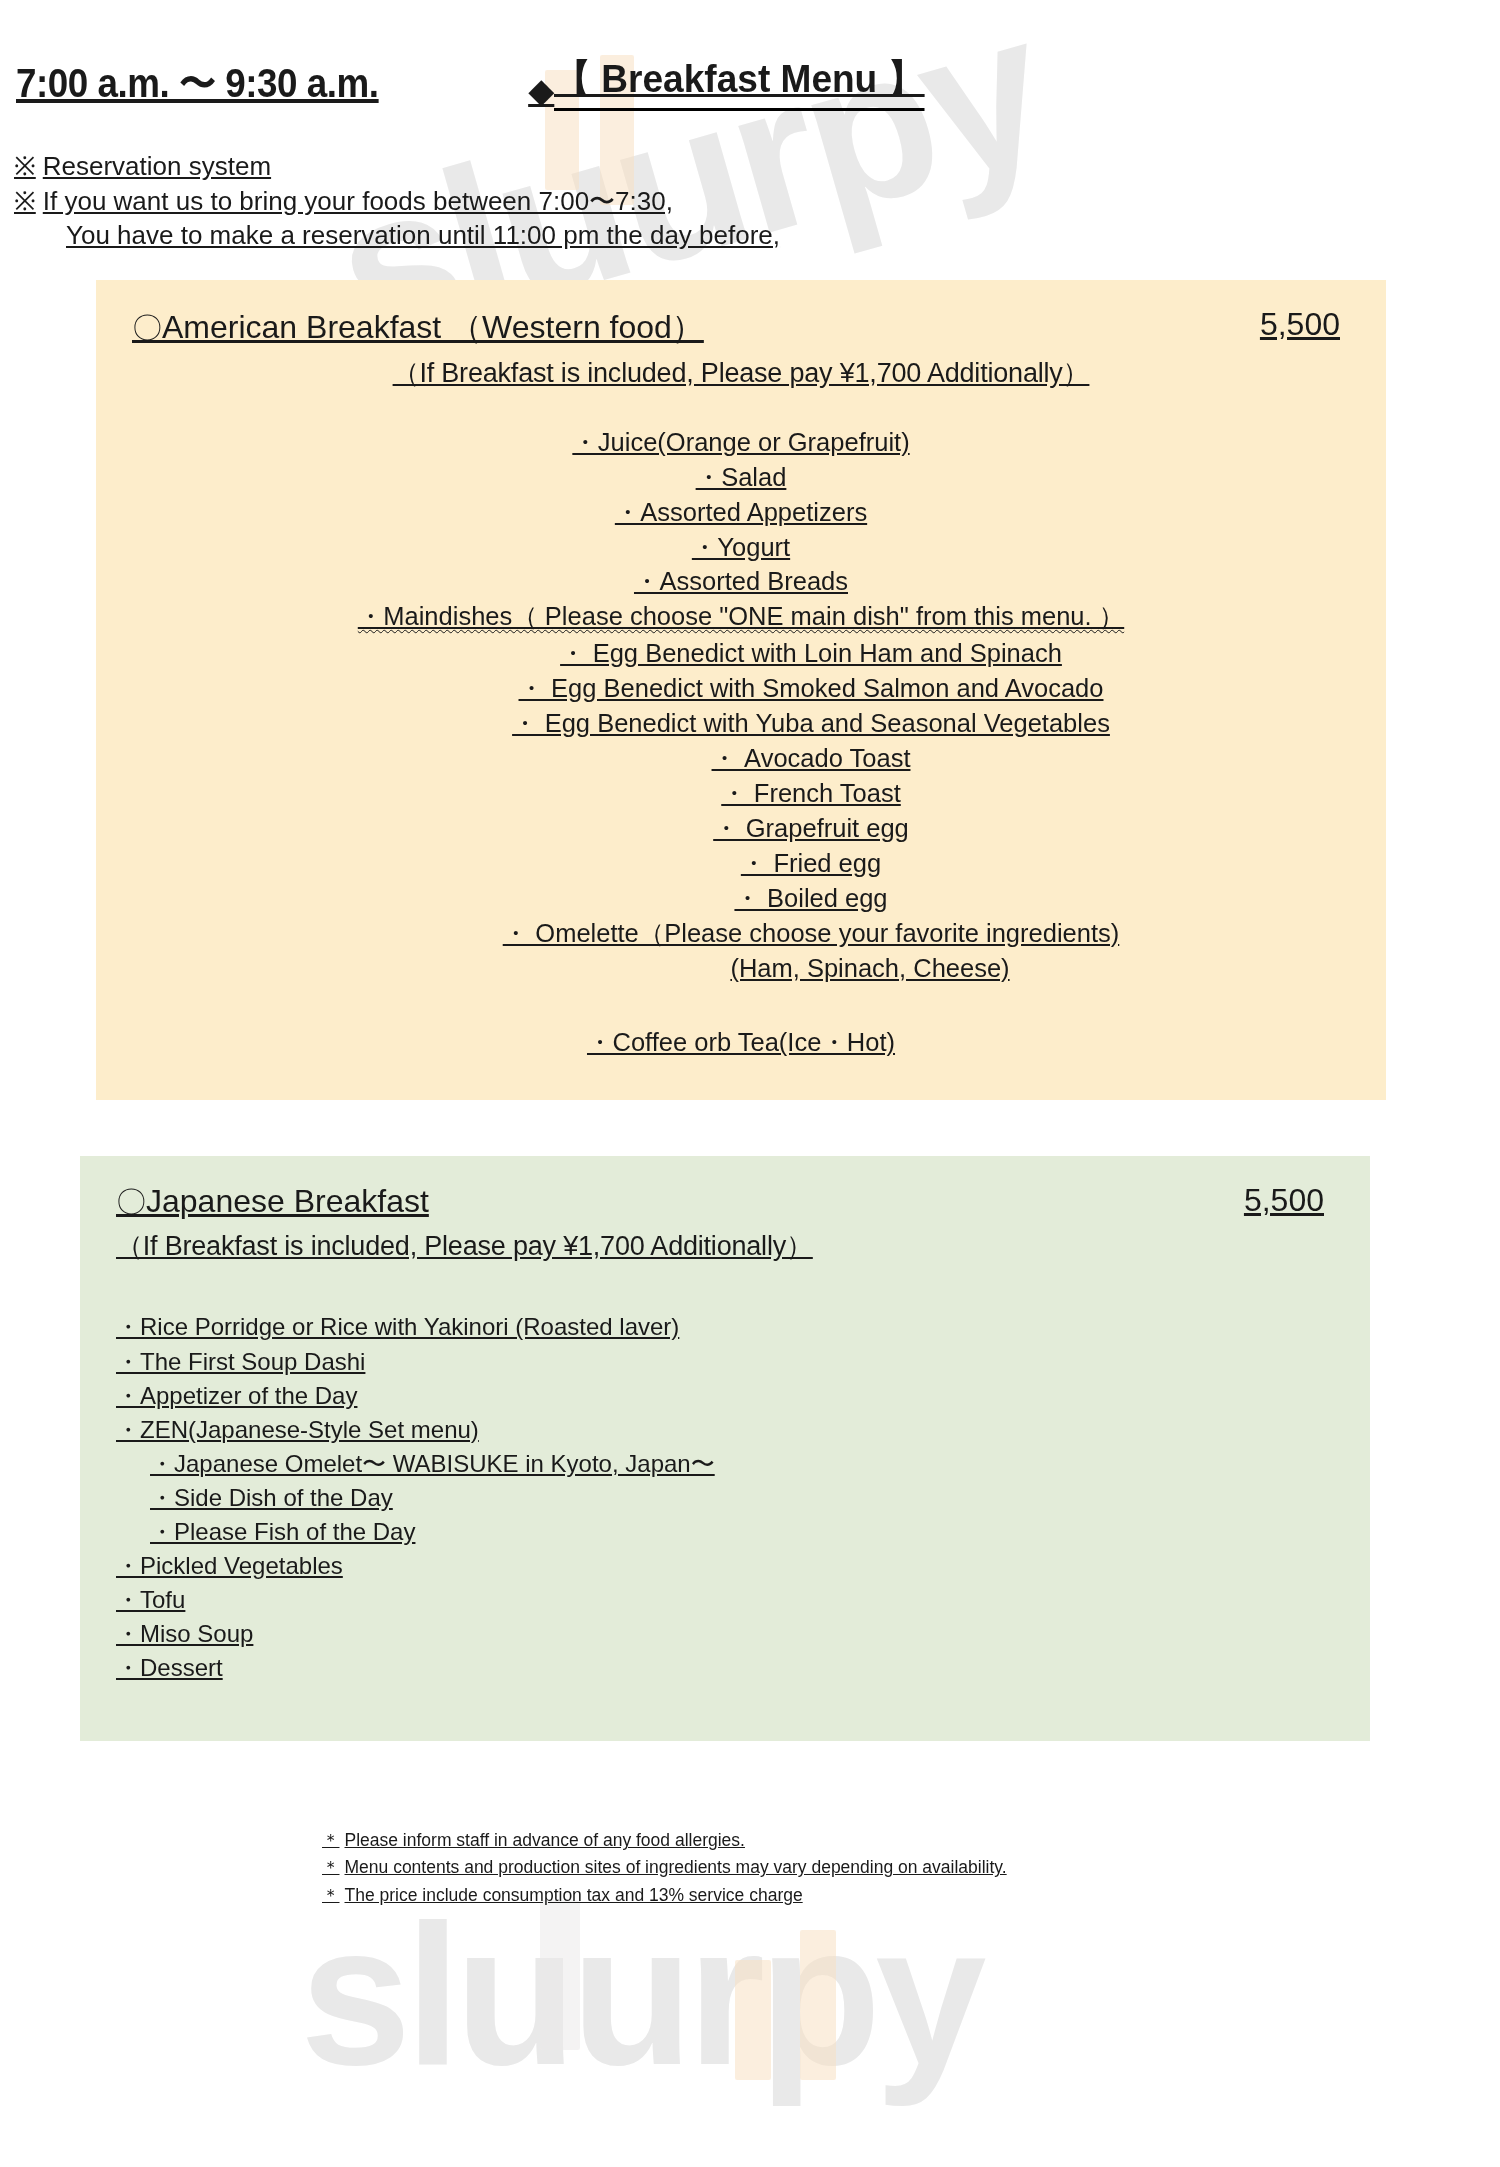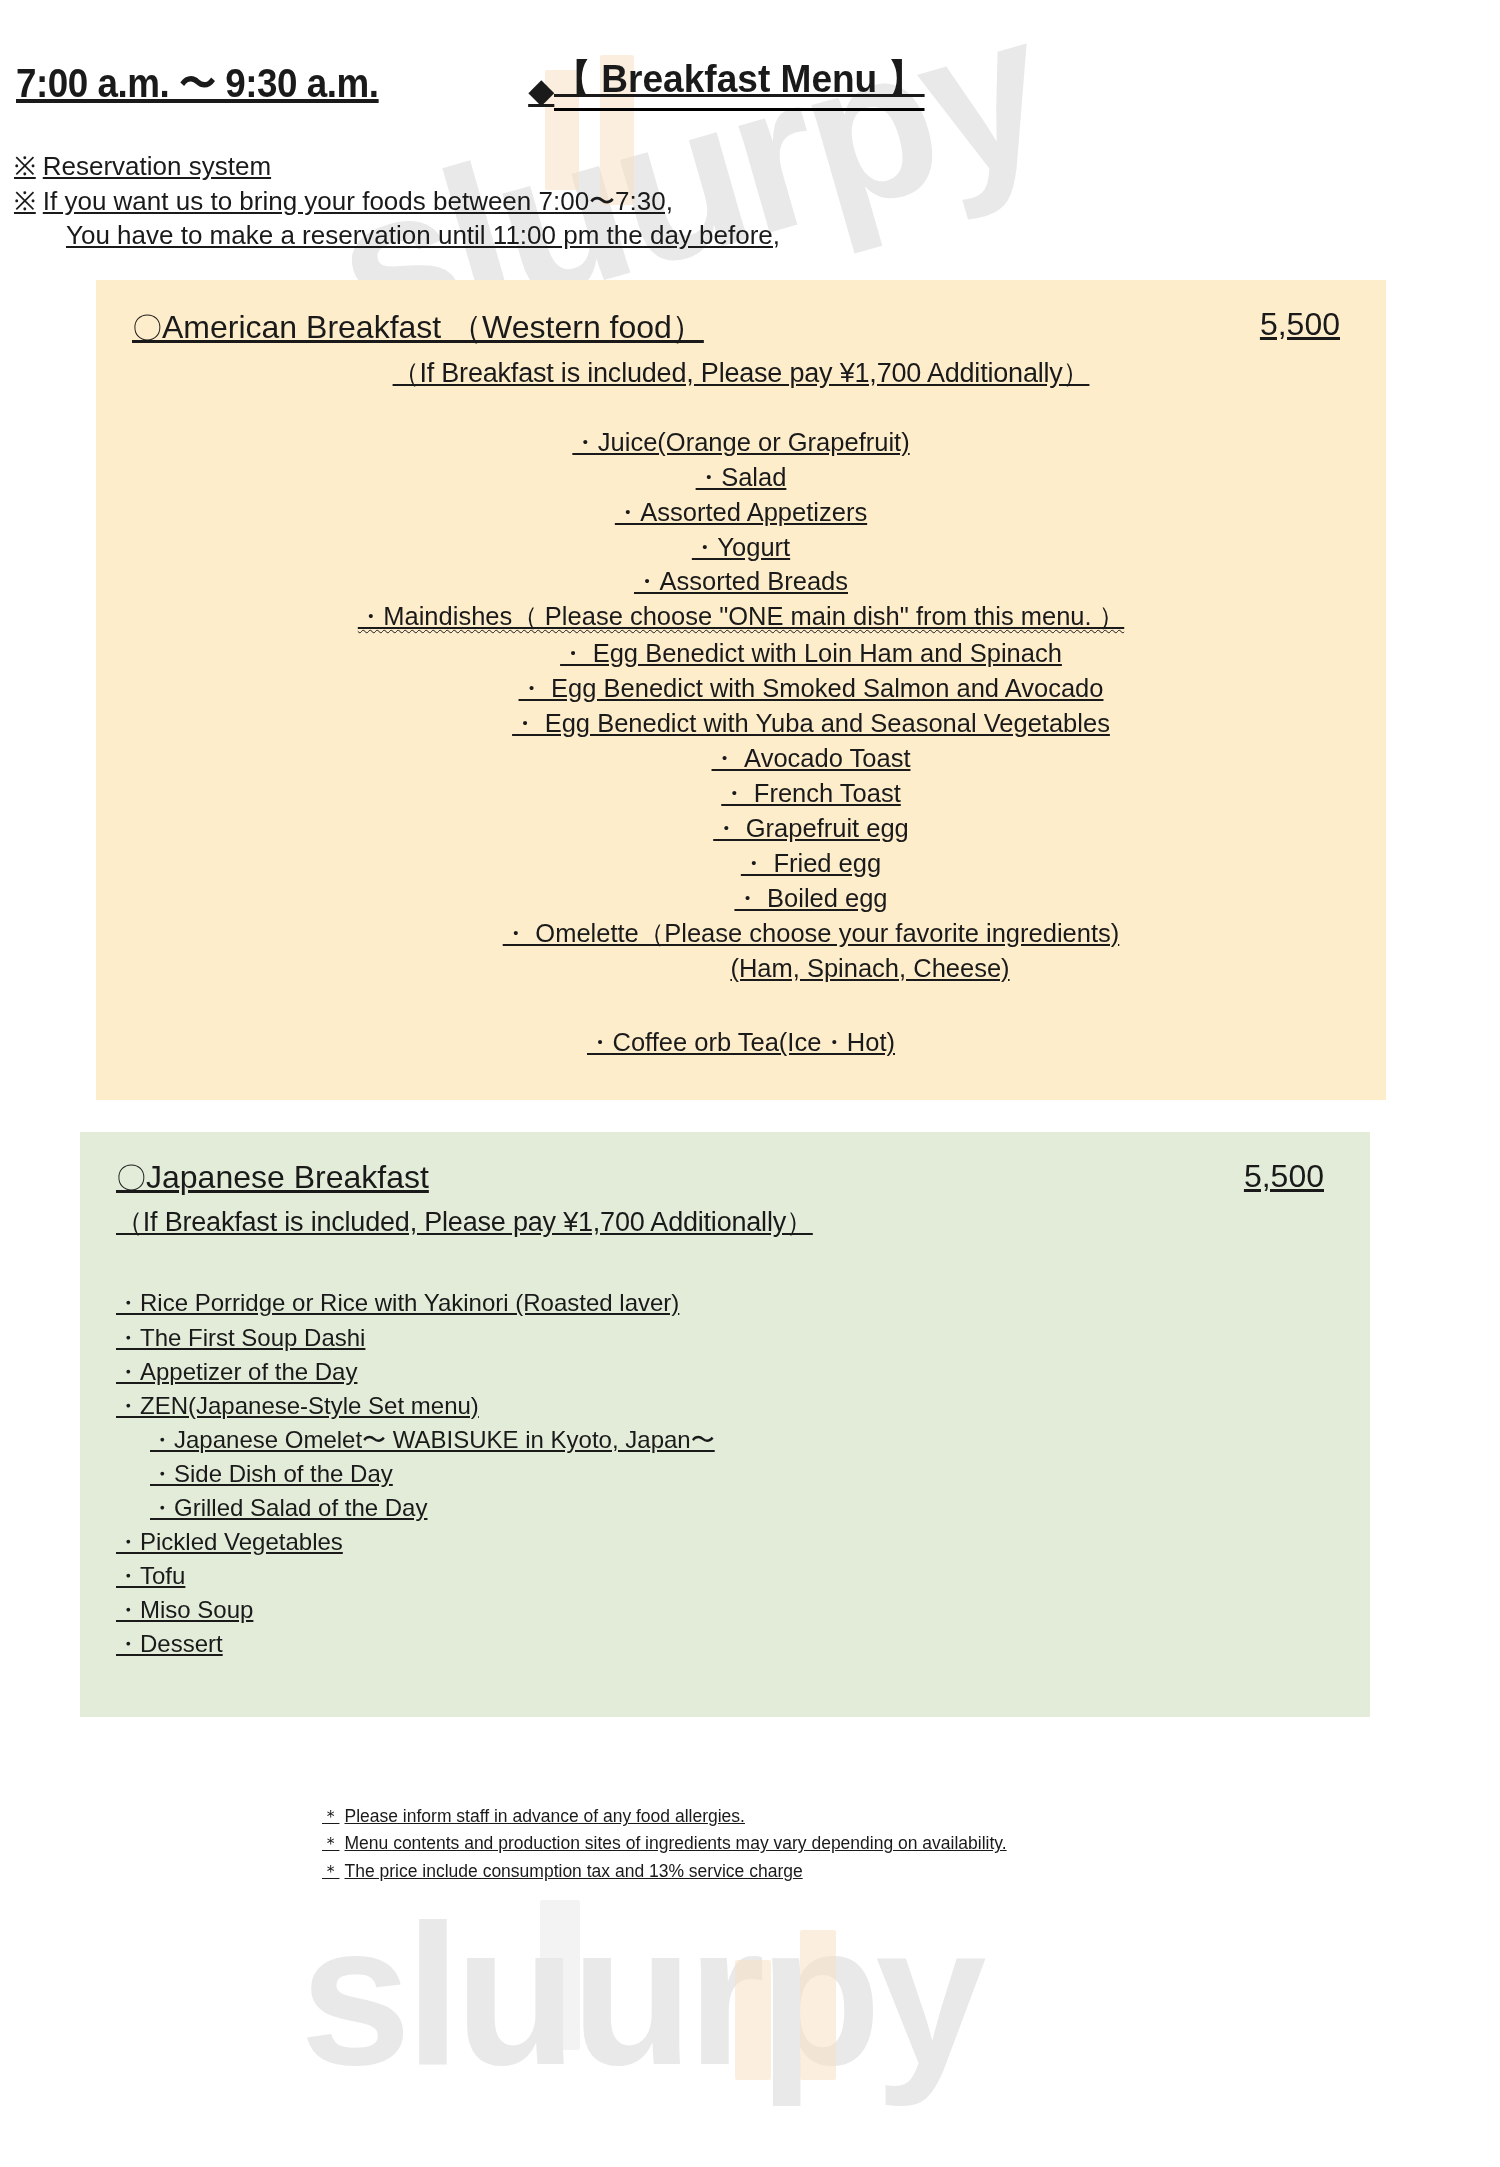--- a/index.html
+++ b/index.html
@@ -104,21 +104,21 @@
   .panel-american {
     width: 1290px;
     margin-top: 27px;
     margin-left: 96px;
     background: #fdedcb;
     padding: 26px 36px 40px 36px;
     text-align: center;
   }
   .panel-japanese {
     width: 1290px;
-    margin-top: 32px;
+    margin-top: 56px;
     margin-left: 80px;
     background: #e3ecd9;
     padding: 26px 36px 56px 36px;
   }
 
   .panel-head {
     display: flex;
     justify-content: space-between;
     align-items: flex-start;
   }
@@ -268,21 +268,21 @@
 
     <div class="items items-jp">
       <div class="item">・Rice Porridge or Rice with Yakinori (Roasted laver)</div>
       <div class="item">・The First Soup Dashi</div>
       <div class="item">・Appetizer of the Day</div>
       <div class="item">・ZEN(Japanese-Style Set menu)</div>
 
       <div class="jp-sublist">
         <div class="item">・Japanese Omelet〜 WABISUKE in Kyoto, Japan〜</div>
         <div class="item">・Side Dish of the Day</div>
-        <div class="item">・Grilled Salad of the Day</div>
+        <div class="item">・Please Fish of the Day</div>
       </div>
 
       <div class="item">・Pickled Vegetables</div>
       <div class="item">・Tofu</div>
       <div class="item">・Miso  Soup</div>
       <div class="item">・Dessert</div>
     </div>
   </div>
 
   <div class="footer">

